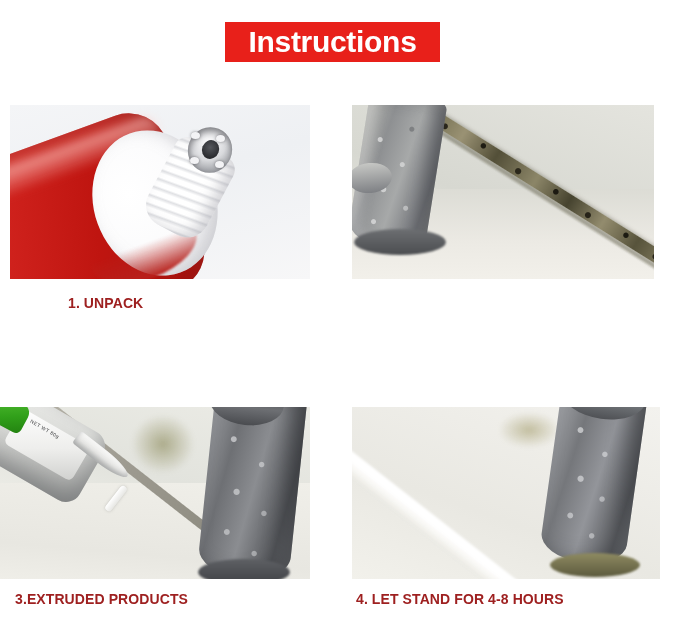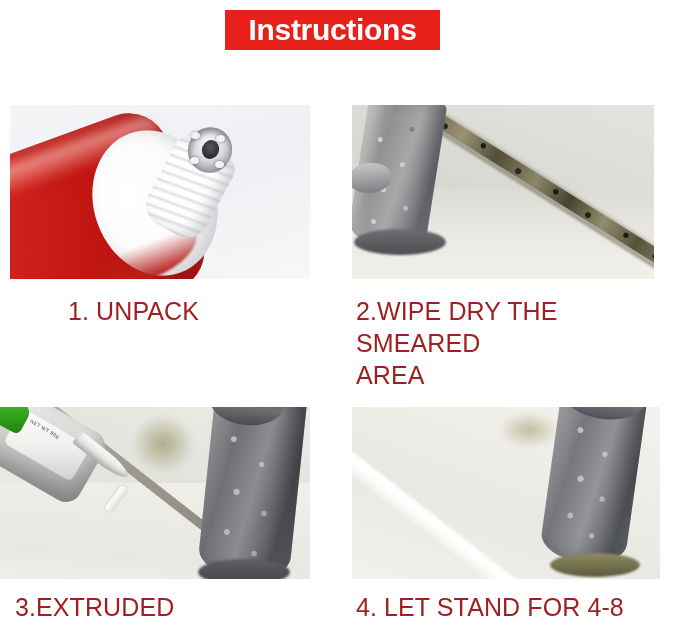--- a/index.html
+++ b/index.html
@@ -13,21 +13,21 @@
     position: relative;
     overflow: hidden;
     font-family: "Liberation Sans", sans-serif;
     -webkit-font-smoothing: antialiased;
   }
 
   
   #header-banner {
     position: absolute;
     left: 225px;
-    top: 10px;
+    top: 22px;
     width: 215px;
     height: 40px;
     background: #e8201a;
     display: flex;
     align-items: center;
     justify-content: center;
   }
   #banner-title {
     color: #ffffff;
     font-family: "Liberation Sans", sans-serif;
@@ -43,22 +43,22 @@
     position: absolute;
   }
   .photo {
     position: relative;
     overflow: hidden;
     background: #f2f2f0;
   }
   .caption {
     color: #9e2020;
     font-family: "Liberation Sans", sans-serif;
-    font-size: 25px;
-    font-weight: normal;
+    font-size: 14px;
+    font-weight: bold;
     line-height: 1.28;
     letter-spacing: 0.1px;
     white-space: pre-line;
   }
 
   
   #step-1 { left: 10px;  top: 105px; width: 300px; }
   #step-1 .photo { width: 300px; height: 174px; }
   #step-1 .caption { margin-top: 16px; margin-left: 58px; }
 
@@ -534,22 +534,20 @@
     <div class="wall"></div>
     <div class="counter"></div>
     <div class="seam-edge"></div>
     <div class="seam"></div>
     <div class="seam-spots"></div>
     <div class="faucet"></div>
     <div class="faucet-speckle"></div>
     <div class="faucet-collar"></div>
     <div class="faucet-base"></div>
   </div>
-  <div class="caption">2.WIPE DRY THE SMEARED
- AREA</div>
 </div>
 
 <div class="step" id="step-3">
   <div class="photo" id="photo-3">
     <div class="wall-upper"></div>
     <div class="counter-lower"></div>
     <div class="seam-line"></div>
     <div class="grime"></div>
     <div class="faucet3"></div>
     <div class="faucet3-speckle"></div>

